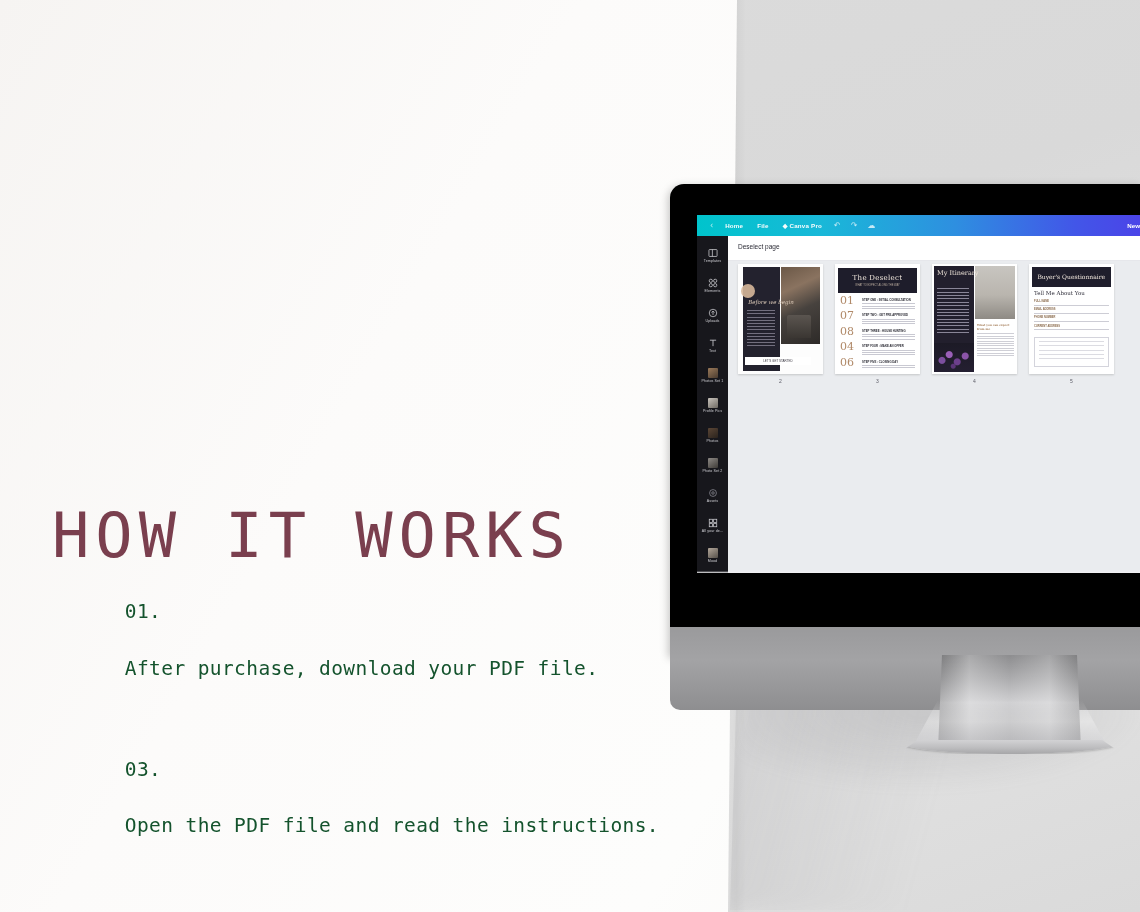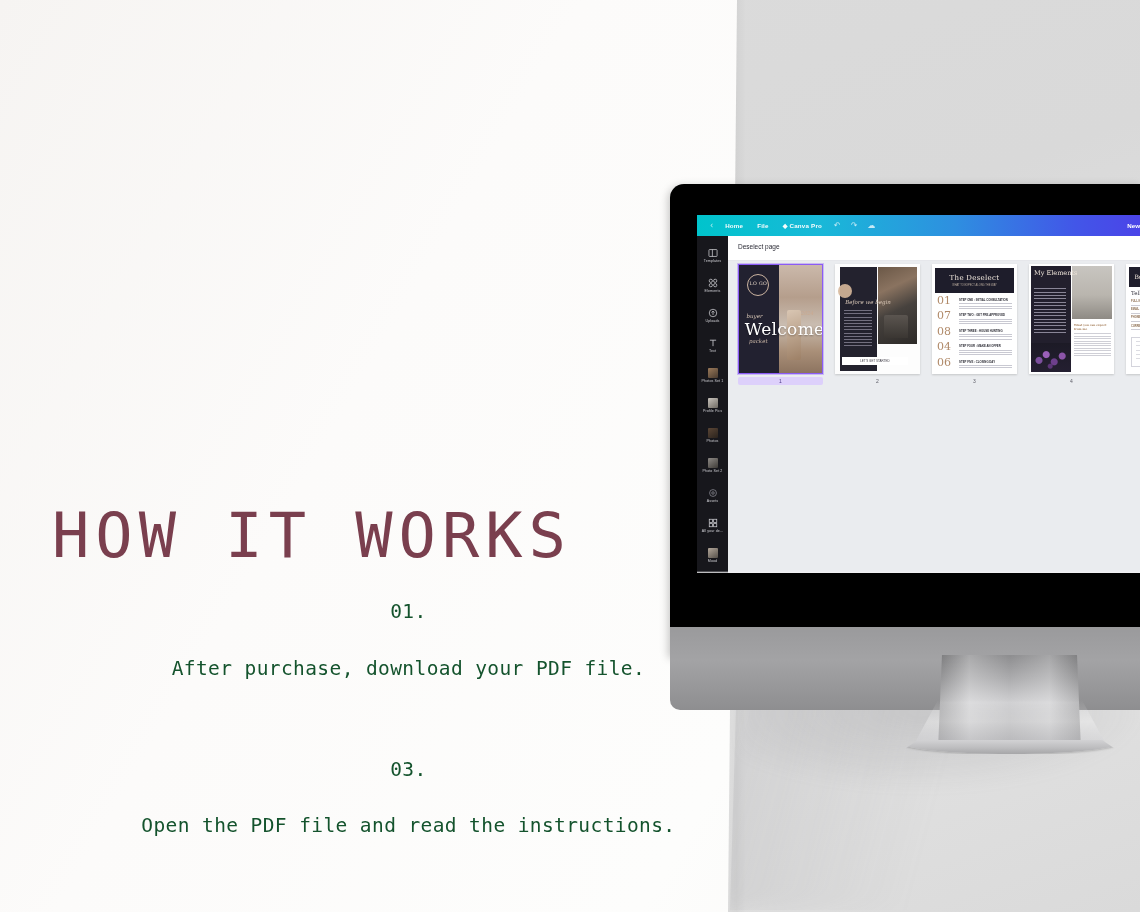--- a/index.html
+++ b/index.html
@@ -33,21 +33,21 @@
   }
   #desk-shadow2 {
     position:absolute; left:660px; top:640px; width:300px; height:270px;
     background:linear-gradient(105deg, rgba(0,0,0,0) 0%, rgba(140,140,145,0.16) 30%, rgba(0,0,0,0) 85%);
     filter:blur(10px);
     clip-path: polygon(78px 0, 300px 0, 300px 270px, 70px 270px);
   }
 
   
   #content {
-    position:absolute; left:0; top:0; width:700px; height:912px;text-align:center;
+    position:absolute; left:0; top:0; width:700px; height:912px;
   }
   #heading {
     position:absolute; left:52px; top:505px;
     font-size:62px;
     letter-spacing:6px;
     color:#7a3f4e;
     font-weight:400;
     line-height:1;
     white-space:nowrap;
     font-family:"DejaVu Sans Mono", monospace;
@@ -491,34 +491,20 @@
 
     </div>
 
     <div id="panel">
       <div id="deselect">Deselect page</div>
       <div id="panel-divider"></div>
 
       <div id="canvas-area">
         <div id="pages">
 
-          <div class="page-wrap selected">
-            <div class="page-thumb">
-              <div class="p1">
-                <div class="p1-dark"></div>
-                <div class="p1-photo"></div>
-                <div class="p1-logo">LO GO</div>
-                <div class="p1-script1">buyer</div>
-                <div class="p1-welcome">Welcome</div>
-                <div class="p1-script2">packet</div>
-                <div class="p1-accent">2024</div>
-              </div>
-            </div>
-            <div class="page-num">1</div>
-          </div>
 
           <div class="page-wrap">
             <div class="page-thumb">
               <div class="p2">
                 <div class="p2-photo"></div>
                 <div class="p2-dark"></div>
                 <div class="p2-circle"></div>
                 <div class="p2-title">Before we begin</div>
                 <div class="p2-lines">
                   <i></i>
@@ -596,21 +582,21 @@
               </div>
             </div>
             <div class="page-num">3</div>
           </div>
 
           <div class="page-wrap">
             <div class="page-thumb">
               <div class="p4">
                 <div class="p4-photo"></div>
                 <div class="p4-dark"></div>
-                <div class="p4-title">My Elements</div>
+                <div class="p4-title">My Itinerary</div>
                 <div class="p4-lines">
                   <i></i>
                     <i></i>
                     <i></i>
                     <i></i>
                     <i></i>
                     <i></i>
                     <i></i>
                     <i></i>
                     <i></i>

